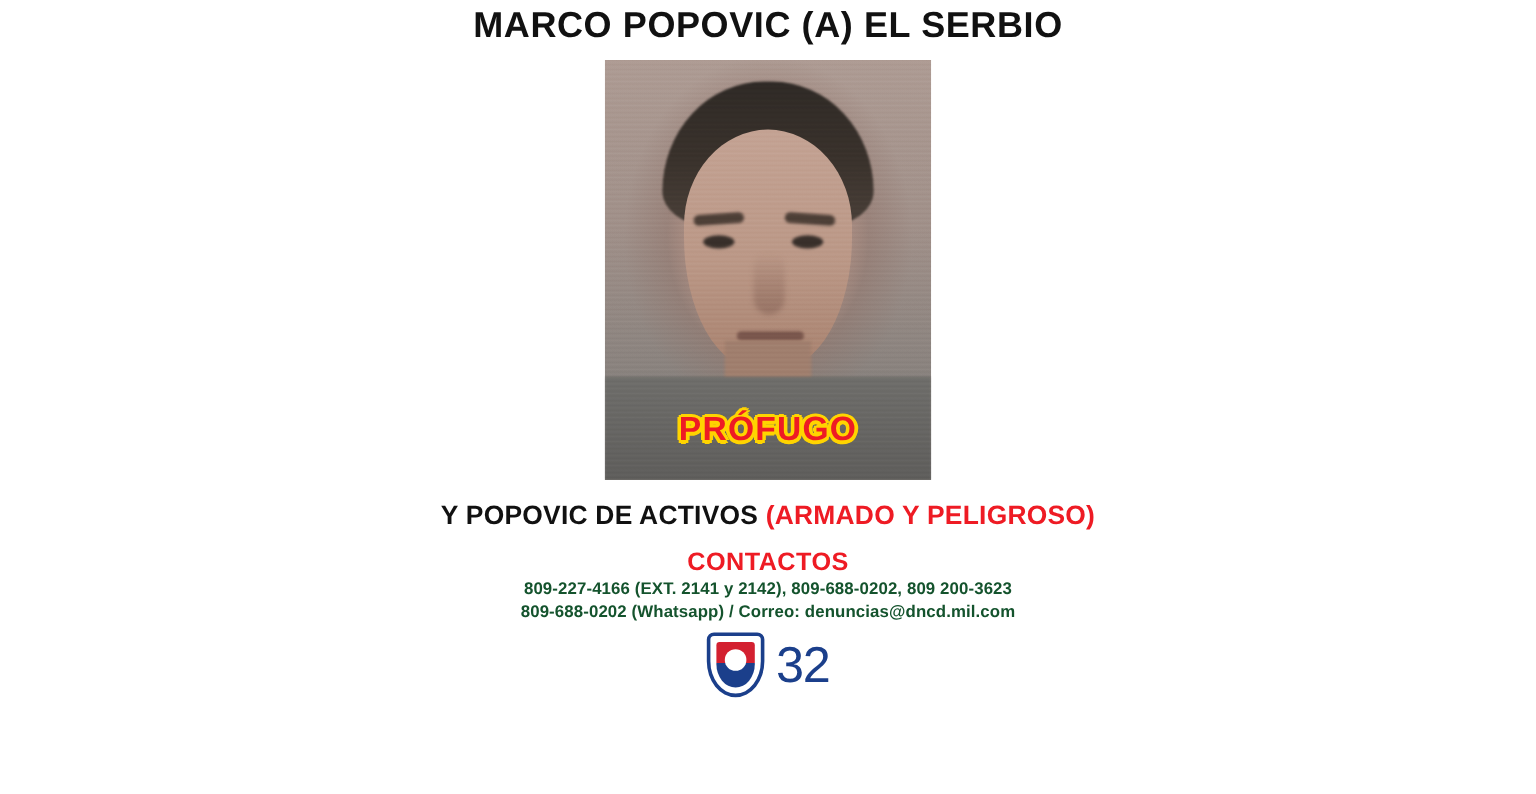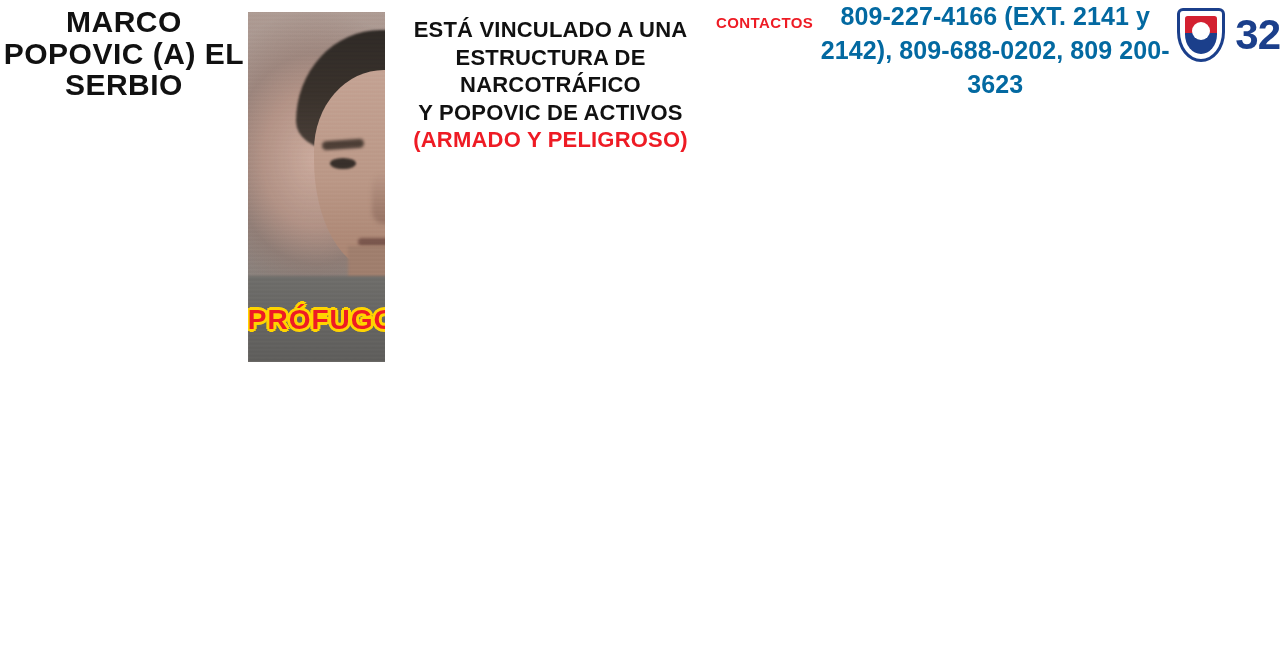--- a/index.html
+++ b/index.html
@@ -16,22 +16,22 @@
     position: relative;
   }
   .poster {
     position: absolute;
     left: 0;
     top: 0;
     width: 1280px;
     height: 662px;
     background: #ffffff;
     display: flex;
-    flex-direction: row;
-    align-items: flex-start;
+    flex-direction: column;
+    align-items: center;
   }
   .headline {
     margin-top: 6px;
     font-size: 30px;
     font-weight: bold;
     letter-spacing: 0.5px;
     color: #111111;
     text-align: center;
     line-height: 1.05;
   }
@@ -162,30 +162,30 @@
     line-height: 1.25;
     color: #111111;
     letter-spacing: 0.2px;
   }
   .danger {
     color: #ee1b24;
     margin-top: 12px;
   }
   .contacts-title {
     margin-top: 14px;
-    font-size: 15px;
+    font-size: 21px;
     font-weight: bold;
     color: #ee1b24;
     letter-spacing: 0.4px;
     text-align: center;
   }
   .contact-line {
-    font-size: 25px;
-    font-weight: bold;
-    color: #0369a1;
+    font-size: 14px;
+    font-weight: bold;
+    color: #14532d;
     text-align: center;
     line-height: 1.35;
     letter-spacing: 0.1px;
   }
   .footer {
     margin-top: 8px;
     display: flex;
     align-items: center;
     justify-content: center;
     gap: 10px;
@@ -217,21 +217,21 @@
     left: 50%;
     top: 42%;
     transform: translate(-50%, -50%);
     width: 18px;
     height: 18px;
     background: #ffffff;
     border-radius: 50%;
   }
   .anniversary {
     font-size: 42px;
-    font-weight: bold;
+    font-weight: normal;
     color: #1b3f8b;
     letter-spacing: -1px;
     line-height: 1;
   }
 </style>
 </head>
 <body>
 
 <div class="poster">
 
@@ -247,30 +247,30 @@
     <div class="eye-r"></div>
     <div class="nose"></div>
     <div class="mouth"></div>
     <div class="neck"></div>
     <div class="shirt"></div>
     <div class="photo-grain"></div>
     <div class="status-stamp">PRÓFUGO</div>
   </div>
 
   <div class="desc">
-    <div>ESTÁ VINCULADO A UNA ESTRUCTURA DE NARCOTRÁFICO</div>
     <div>
       <span>Y POPOVIC DE ACTIVOS</span>
       <span class="danger">(ARMADO Y PELIGROSO)</span>
     </div>
   </div>
 
   <div class="contacts-title">CONTACTOS</div>
 
   <div class="contact-line">809-227-4166 (EXT. 2141 y 2142), 809-688-0202, 809 200-3623</div>
+  <div class="contact-line">809-688-0202 (Whatsapp) / Correo: denuncias@dncd.mil.com</div>
 
   <div class="footer">
     <div class="crest">
       <div class="crest-shield">
         <div class="crest-inner"></div>
         <div class="crest-center"></div>
       </div>
     </div>
     <div class="anniversary">32</div>
   </div>

